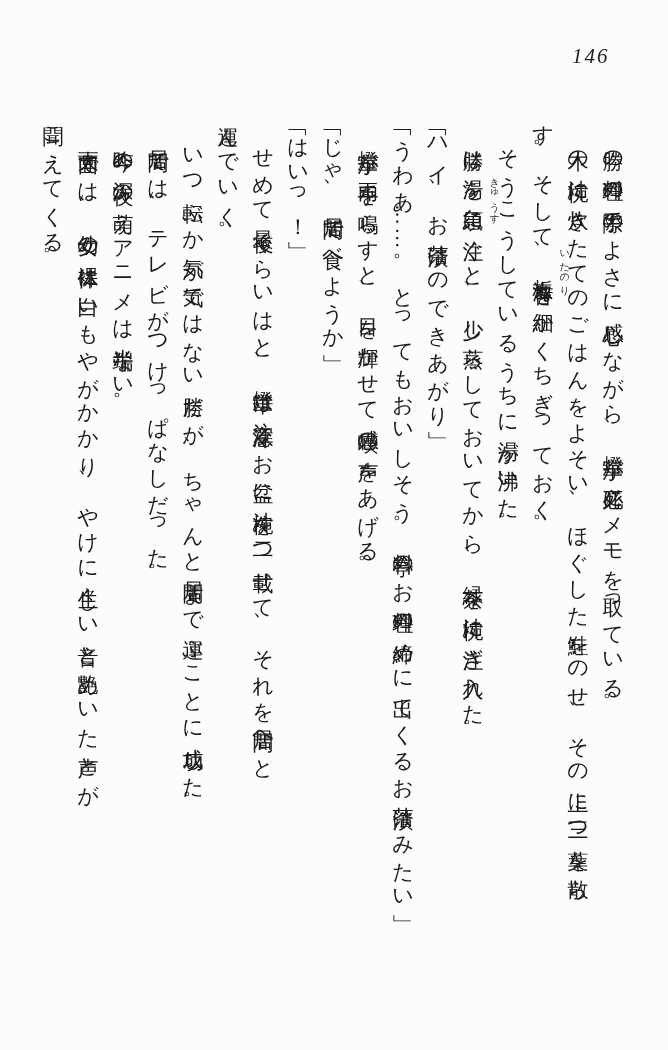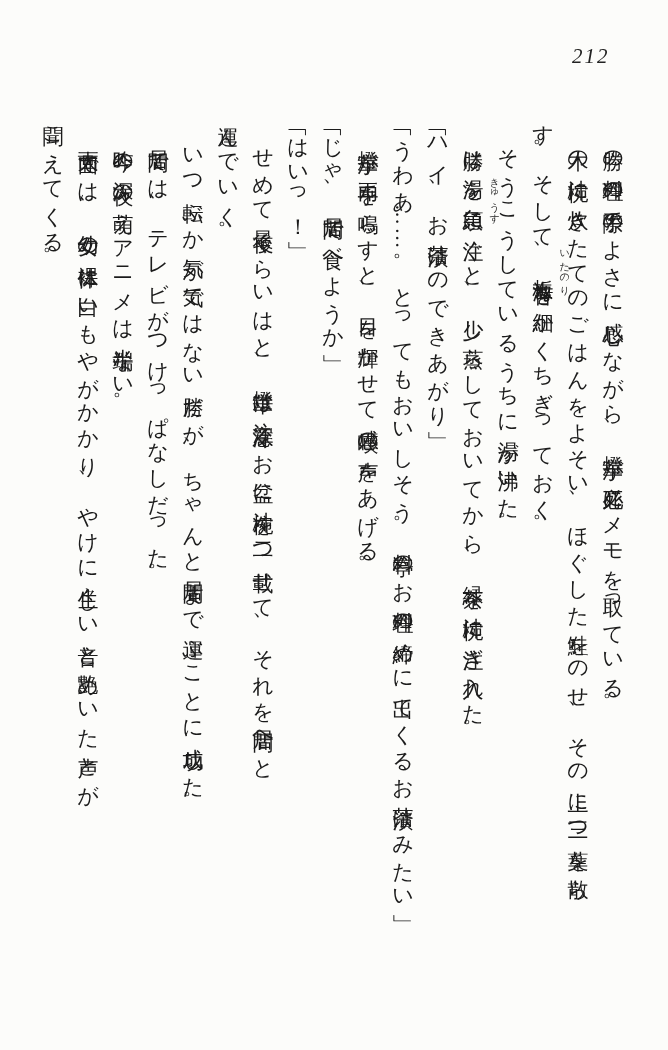--- a/index.html
+++ b/index.html
@@ -52,21 +52,21 @@
     font-size: 10px;
     line-height: 10px;
     letter-spacing: 0.5px;
     color: #2a2a2a;
   }
 </style>
 </head>
 <body>
 
 <div class="page">
-  <div class="page-number">212</div>
+  <div class="page-number">146</div>
 
   <div class="text-area">
     <p class="indent-full">勝の料理の手際のよさに感心しながら、燈華が必死にメモを取っている。</p>
     <p class="indent-full">木の汁椀に炊きたてのごはんをよそい、ほぐした鮭をのせ、その上に三つ葉を散ら</p>
     <p class="indent-none">す。そして、<span class="ruby-wrap">板海苔<span class="rt">いたのり</span></span>を細かくちぎっておく。</p>
     <p class="indent-full">そうこうしているうちに湯が沸いた。</p>
     <p class="indent-full">勝は湯を<span class="ruby-wrap">急須<span class="rt">きゅうす</span></span>に注ぐと、少し蒸らしておいてから、緑茶を汁椀に注ぎ入れた。</p>
     <p class="indent-half">「ハイ、お茶漬けのできあがり」</p>
     <p class="indent-half">「うわあ……。とってもおいしそう。料亭のお料理の締めに出てくるお茶漬けみたい」</p>
     <p class="indent-full">燈華が両手を鳴らすと、目を輝かせて感嘆の声をあげる。</p>

